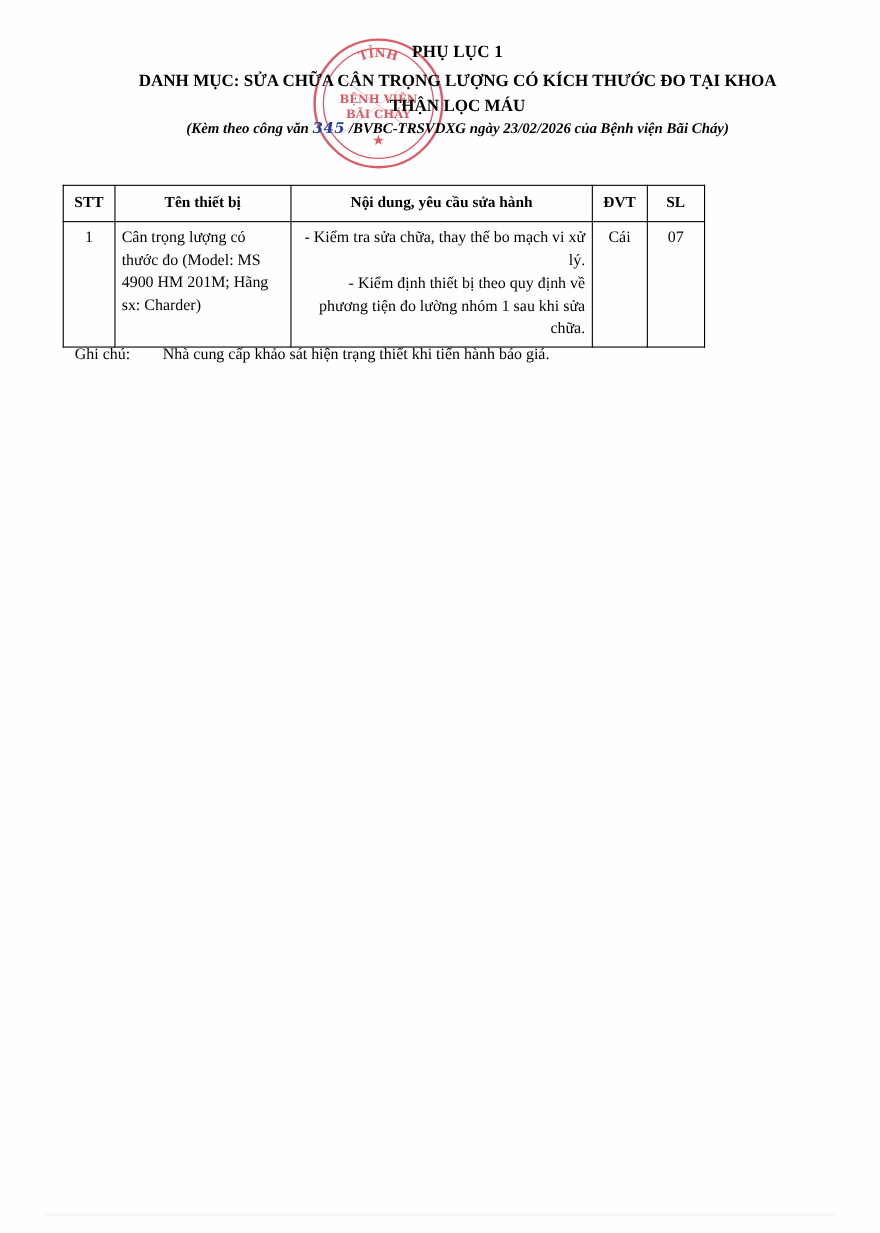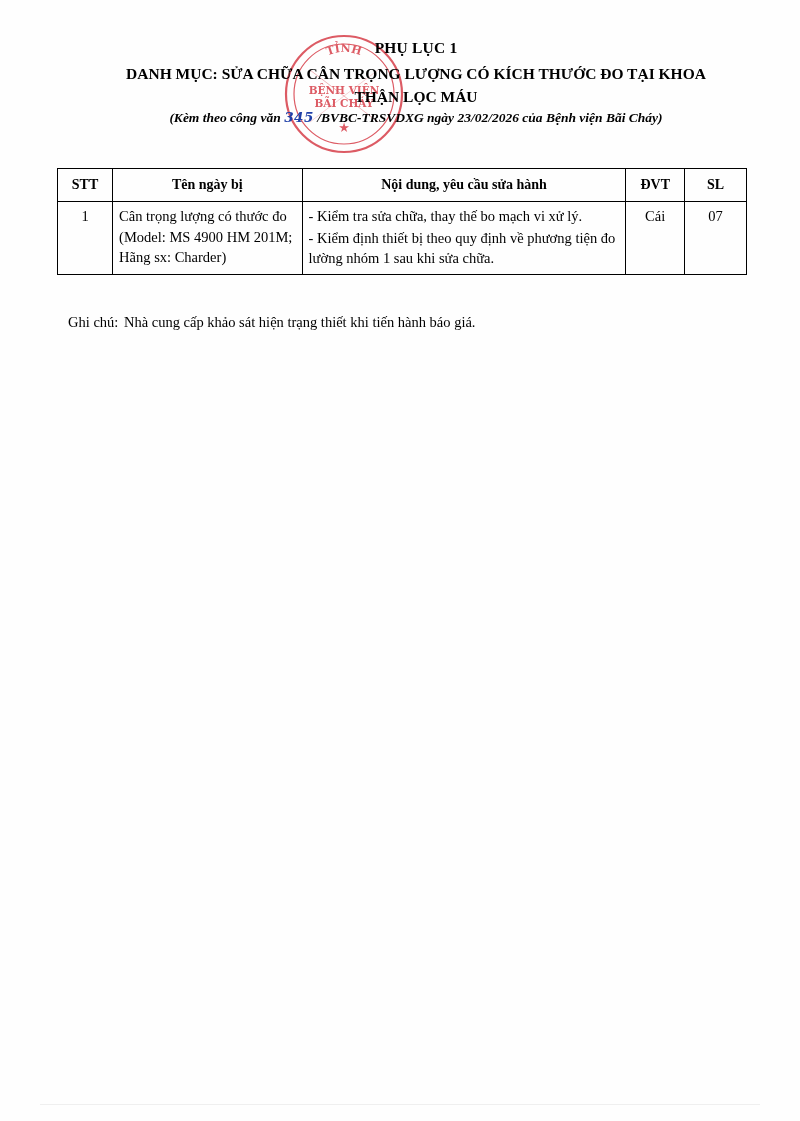--- a/index.html
+++ b/index.html
@@ -68,21 +68,21 @@
     pointer-events: none;
     opacity: 0.72;
   }
   .stamp svg { display: block; }
 
   
   .table-wrap {
     position: absolute;
     top: 168px;
     left: 57px;
-    width: 690px;
+    width: 584px;
   }
   table.items {
     border-collapse: collapse;
     width: 100%;
     table-layout: fixed;
   }
   table.items th,
   table.items td {
     border: 1px solid #000000;
     padding: 4px 6px;
@@ -105,32 +105,32 @@
   table.items tbody td {
     font-size: 14.5px;
     line-height: 1.42;
   }
   td.cell-stt, td.cell-dvt, td.cell-sl {
     text-align: center;
     vertical-align: middle;
   }
   td.cell-name { padding-left: 10px; }
   td.cell-desc { padding-left: 8px; padding-right: 8px; }
-  .desc-line { margin: 0 0 1px 0; }
+  .desc-line { margin: 0 0 1px 0; text-align: right; }
 
   
   .ghichu {
     position: absolute;
     top: 312px;
     left: 68px;
     font-size: 14.5px;
     line-height: 1.4;
     white-space: nowrap;
   }
-  .ghichu .label { margin-right: 2px; }
+  .ghichu .label { margin-right: 26px; }
 
   
   .scan-edge {
     position: absolute;
     left: 40px;
     right: 40px;
     bottom: 16px;
     height: 1px;
     background: #efefef;
   }
@@ -172,21 +172,21 @@
       <colgroup>
         <col class="c-stt">
         <col class="c-name">
         <col class="c-desc">
         <col class="c-dvt">
         <col class="c-sl">
       </colgroup>
       <thead>
         <tr>
           <th>STT</th>
-          <th>Tên ngày bị</th>
+          <th>Tên thiết bị</th>
           <th>Nội dung, yêu cầu sửa hành</th>
           <th>ĐVT</th>
           <th>SL</th>
         </tr>
       </thead>
       <tbody>
         <tr>
           <td class="cell-stt">1</td>
           <td class="cell-name">Cân trọng lượng có thước đo (Model: MS 4900 HM 201M; Hãng sx: Charder)</td>
           <td class="cell-desc">

